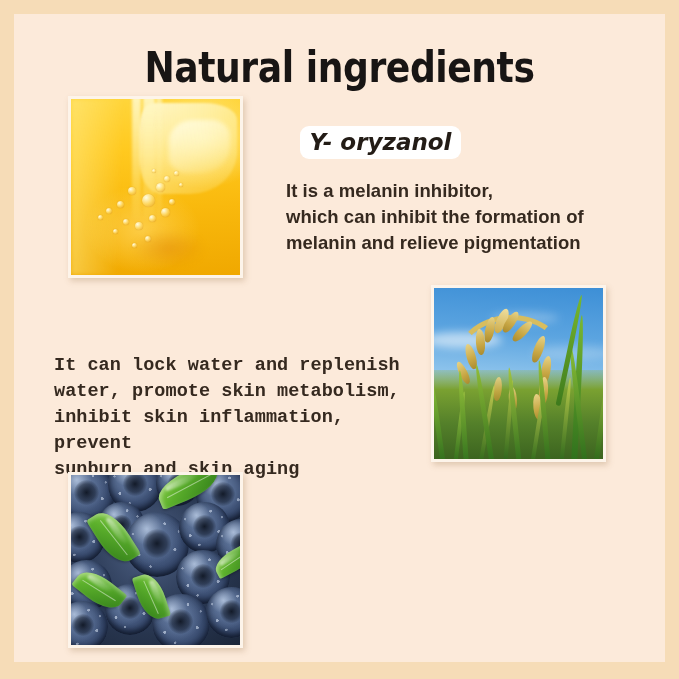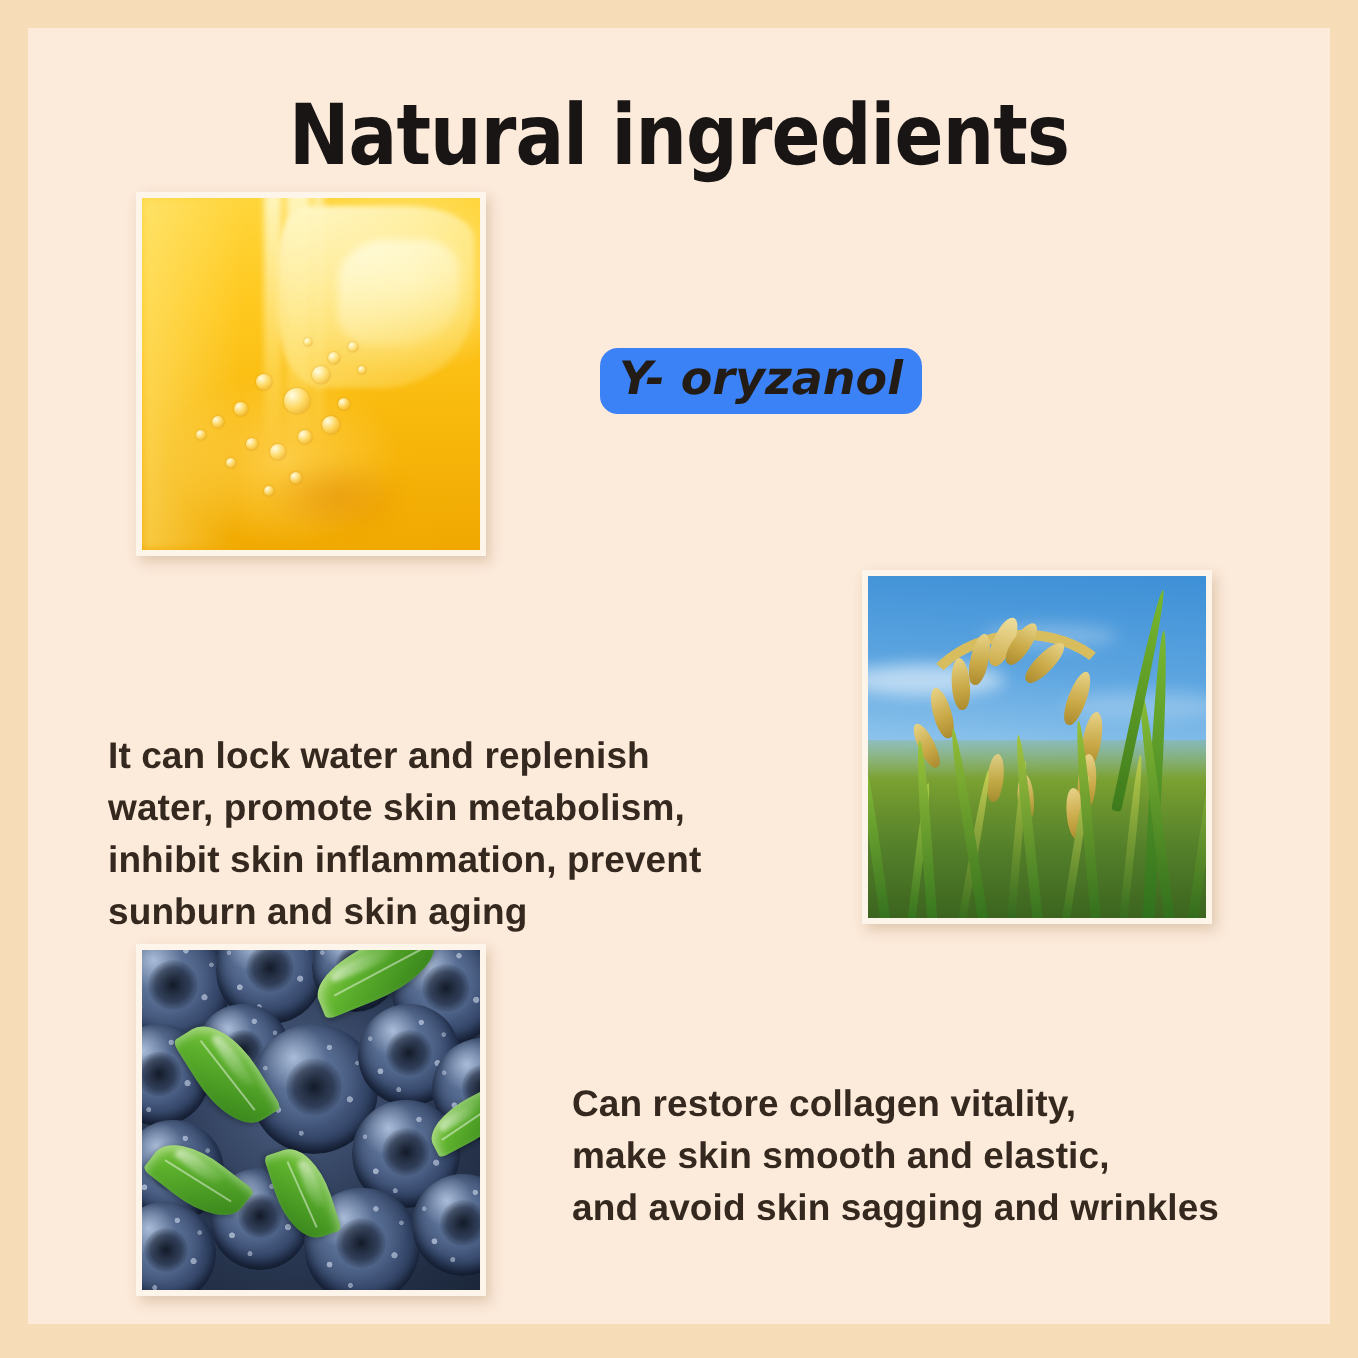--- a/index.html
+++ b/index.html
@@ -47,32 +47,31 @@
     letter-spacing: -0.5px;
     color: #181514;
     transform: scaleX(0.86);
     transform-origin: 50% 50%;
     white-space: nowrap;
   }
 
   
   .pill {
     position: absolute;
-    background: #3b82f6;
+    background: #ffffff;
     border-radius: 9px;
     color: #231c16;
     font-family: "DejaVu Sans", sans-serif;
     font-weight: bold;
     font-style: italic;
     white-space: nowrap;
     display: flex;
     align-items: center;
     justify-content: center;
     box-sizing: border-box;
-    margin-top: 48px;
   }
   #pill-oryzanol {
     left: 286px;  top: 112px;
     width: 161px; height: 33px;
     font-size: 23px;
     padding-bottom: 2px;
   }
   #pill-oryzasativa {
     left: 54px;   top: 287px;
     width: 191px; height: 33px;
@@ -91,21 +90,21 @@
     position: absolute;
     font-family: "Liberation Sans", sans-serif;
     font-weight: bold;
     font-size: 18.5px;
     line-height: 26px;
     color: #35291f;
     white-space: pre-line;
     letter-spacing: 0.05px;
   }
   #text-oryzanol    { left: 272px; top: 164px; width: 360px; }
-  #text-oryzasativa { left: 40px;  top: 351px; width: 350px; }
+  #text-oryzasativa { left: 40px;  top: 339px; width: 350px; font-family: Liberation Mono, monospace; }
   #text-opc         { left: 272px; top: 525px; width: 370px; }
 
   
   .photo {
     position: absolute;
     background: #fdf4ea;
     padding: 3px;
     box-sizing: border-box;
     box-shadow: 2px 3px 6px rgba(150, 110, 70, 0.28);
   }
@@ -294,20 +293,23 @@
         <div class="bubble" style="left:44%; top:78%; width:6px;  height:6px;"></div>
         <div class="bubble" style="left:36%; top:82%; width:5px;  height:5px;"></div>
         <div class="bubble" style="left:25%; top:74%; width:5px;  height:5px;"></div>
         <div class="bubble" style="left:64%; top:48%; width:4px;  height:4px;"></div>
         <div class="bubble" style="left:48%; top:40%; width:4px;  height:4px;"></div>
       </div>
     </div>
 
     <div class="pill" id="pill-oryzanol">Y- oryzanol</div>
 
+    <div class="body-text" id="text-oryzanol">It is a melanin inhibitor,
+which can inhibit the formation of
+melanin and relieve pigmentation</div>
 
 
     <div class="body-text" id="text-oryzasativa">It can lock water and replenish
 water, promote skin metabolism,
 inhibit skin inflammation, prevent
 sunburn and skin aging</div>
 
     <div class="photo" id="photo-rice">
       <div class="canvas">
         <div class="sky"></div>
@@ -415,18 +417,15 @@
             <span class="shine"></span>
           </div>
         <div class="leaf" style="left:84%; top:44%;  width:26%; height:12%; transform:rotate(-28deg);">
             <span class="vein"></span>
             <span class="shine"></span>
           </div>
       </div>
     </div>
 
 
-    <div class="body-text" id="text-opc">Can restore collagen vitality,
-make skin smooth and elastic,
-and avoid skin sagging and wrinkles</div>
 
   </div>
 </div>
 
 </body></html>

